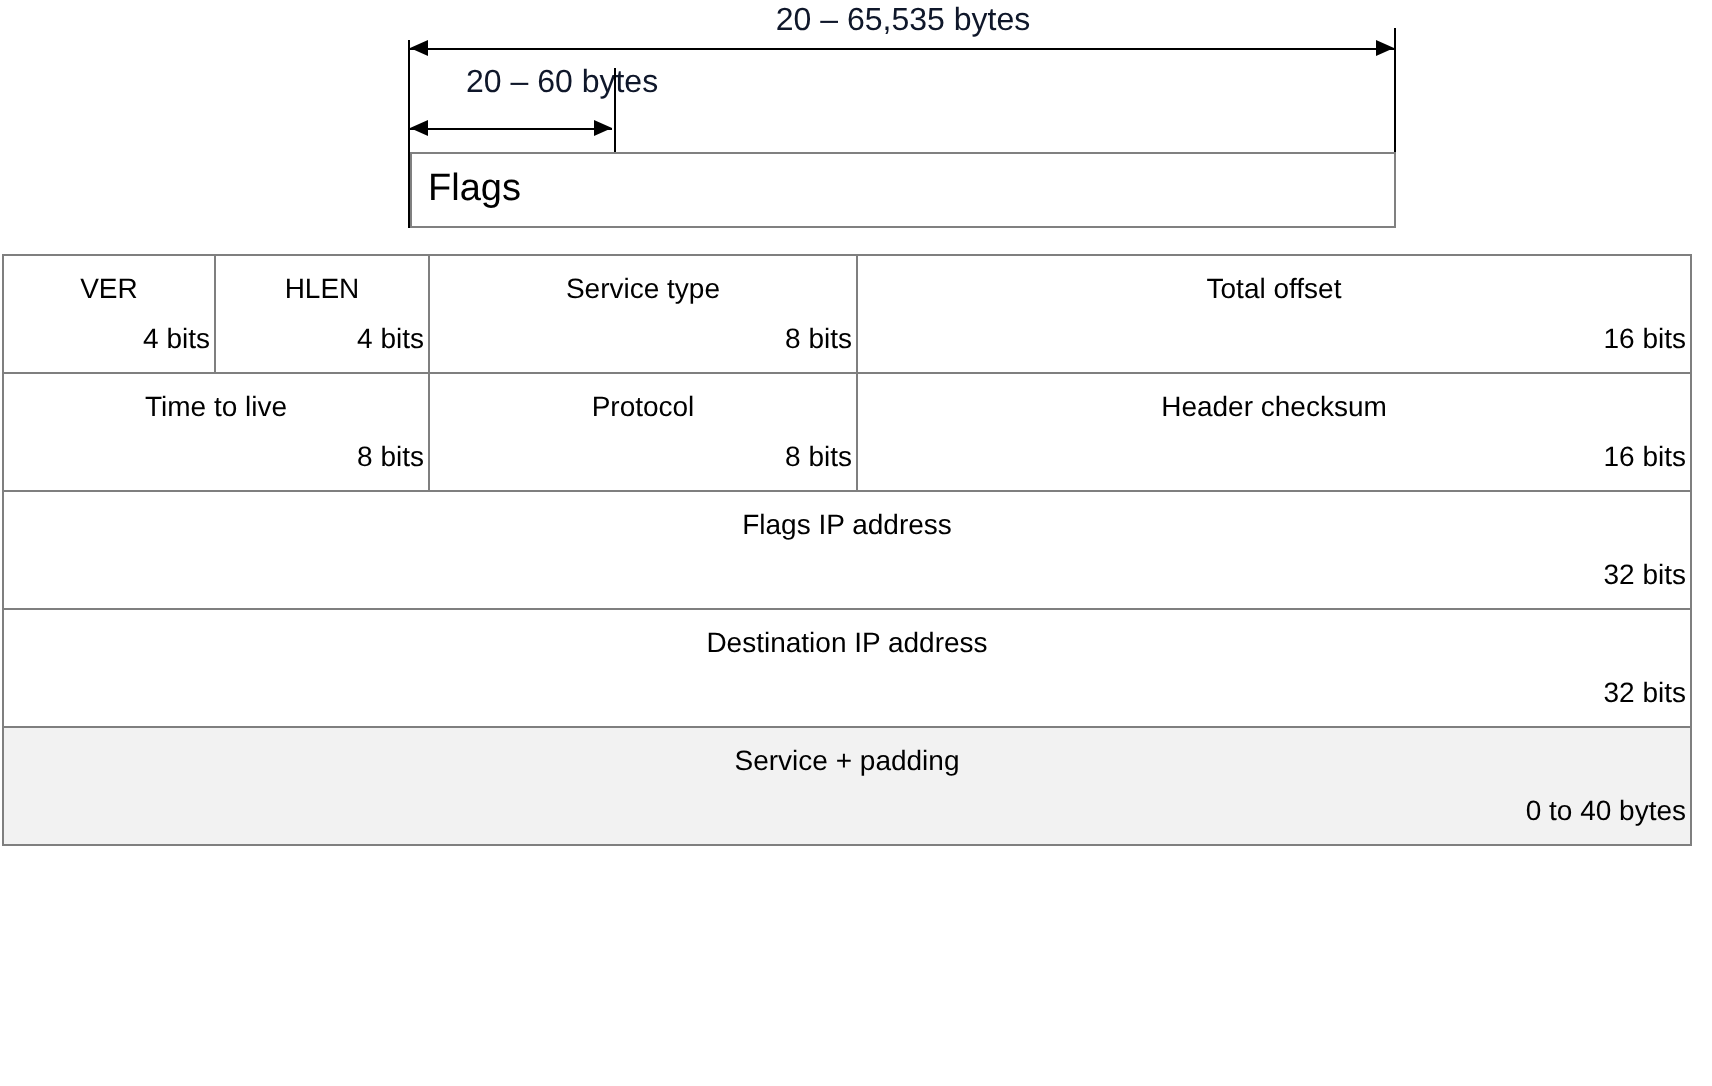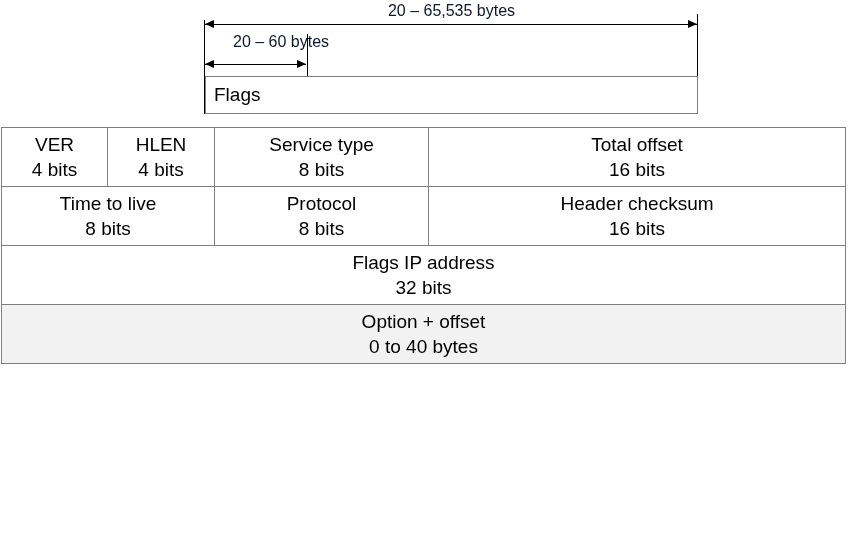--- a/index.html
+++ b/index.html
@@ -118,32 +118,32 @@
     left: 1px;
     top: 127px;
     width: 844px;
     border-collapse: collapse;
     table-layout: fixed;
   }
   #ip-header-table td {
     border: 1px solid #7f7f7f;
     text-align: center;
     vertical-align: middle;
-    font-size: 19px;
+    font-size: 14px;
     line-height: 25px;
     padding: 4px 2px;
     background: #ffffff;
     height: 59px;
     box-sizing: border-box;
   }
   #ip-header-table tr.options-row td {
     background: #f2f2f2;
   }
   .field-name { display: block; }
-  .field-size { display: block; }
+  .field-size { display: block; text-align: right; }
 </style>
 </head>
 <body>
 
 <div id="datagram-overview">
 
   <div class="dim-label" id="total-span-label">20 – 65,535 bytes</div>
 
   <div class="dim-label" id="header-span-label">20 – 60 bytes</div>
 
@@ -212,21 +212,27 @@
       </td>
     </tr>
 
     <tr>
       <td colspan="4">
         <span class="field-name">Flags IP address</span>
         <span class="field-size">32 bits</span>
       </td>
     </tr>
 
+    <tr>
+      <td colspan="4">
+        <span class="field-name">Destination IP address</span>
+        <span class="field-size">32 bits</span>
+      </td>
+    </tr>
 
     <tr class="options-row">
       <td colspan="4">
-        <span class="field-name">Option + offset</span>
+        <span class="field-name">Service + padding</span>
         <span class="field-size">0 to 40 bytes</span>
       </td>
     </tr>
   </tbody>
 </table>
 
 </body></html>

